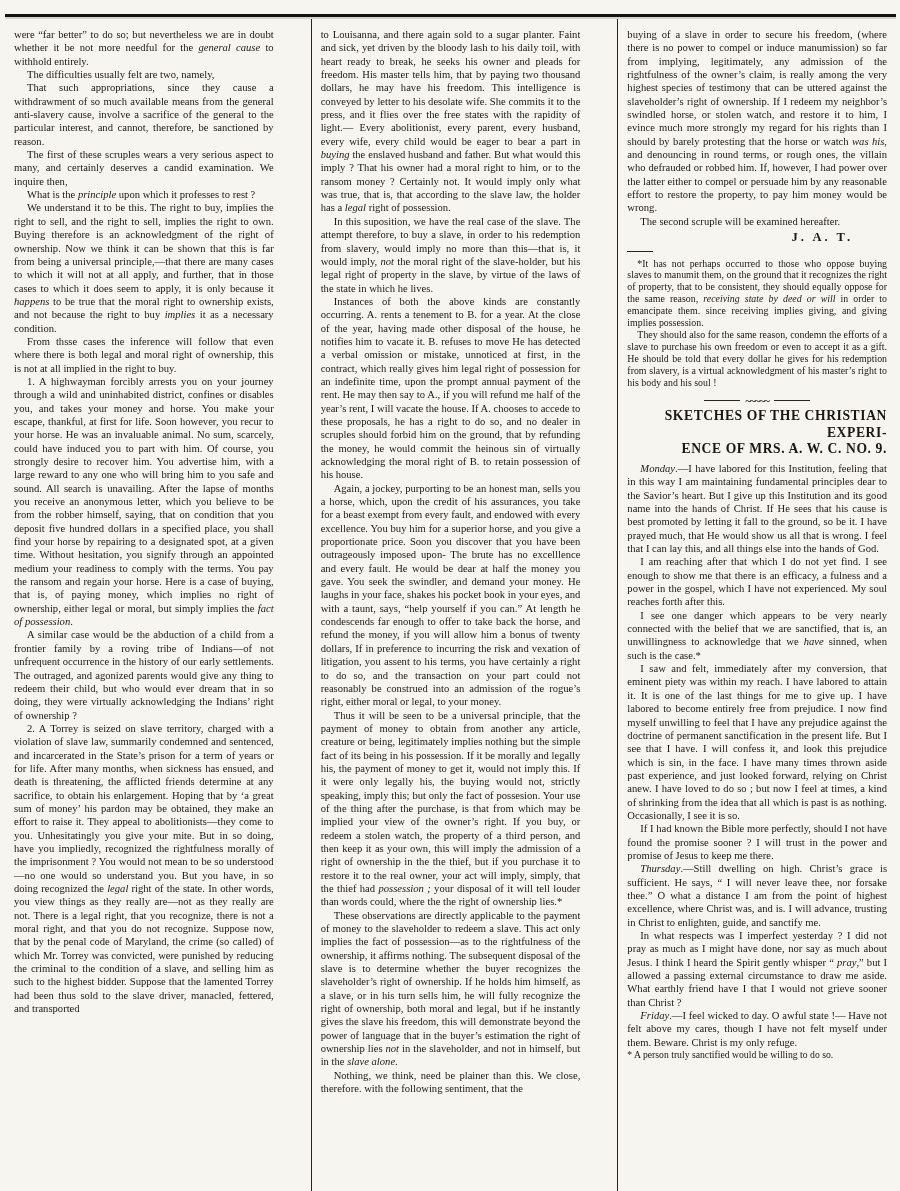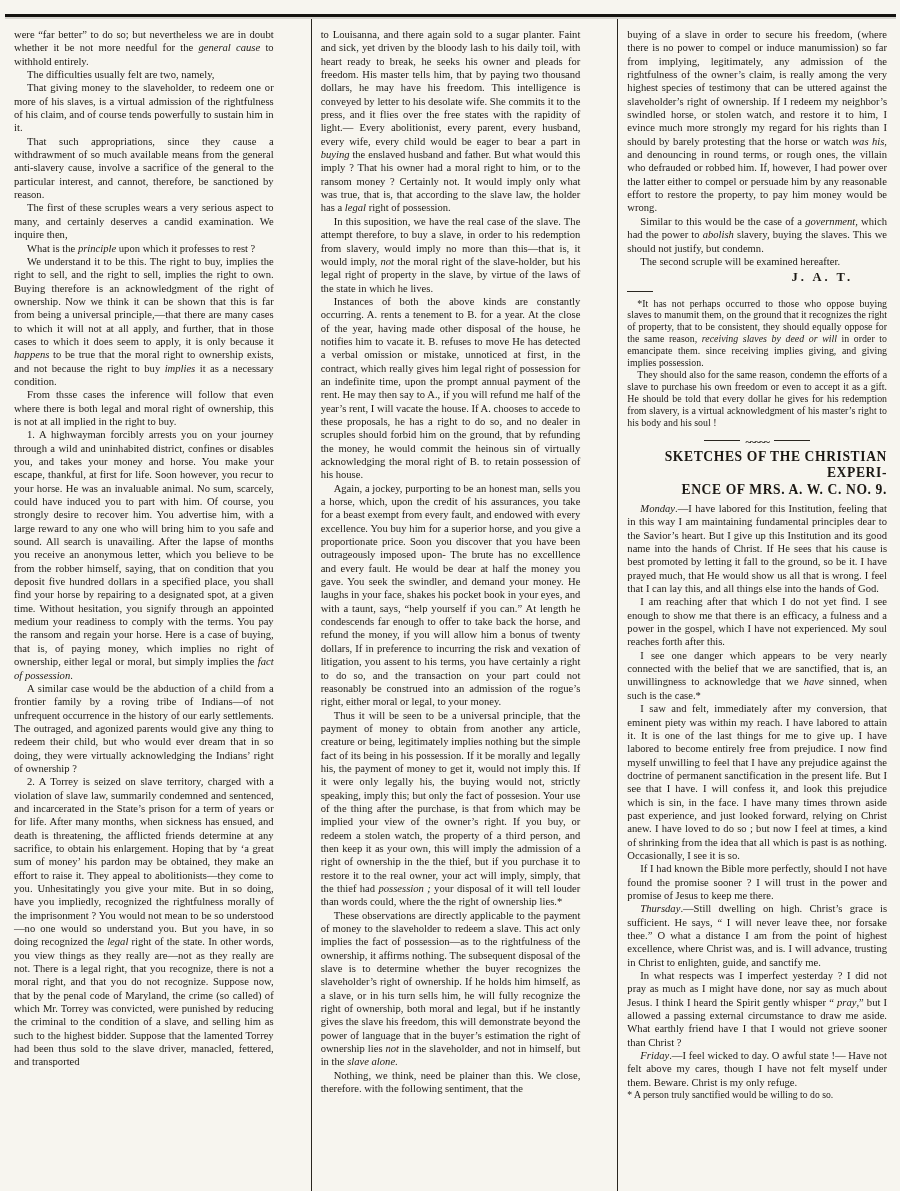--- a/index.html
+++ b/index.html
@@ -77,21 +77,20 @@
 </head>
 <body style="background: rgb(247, 245, 239);">
 
 <div class="page" style="color: rgb(27, 24, 19);">
   <div class="top-rule"></div>
   <div class="cols">
 
     <div class="col">
       <p class="para noind">were “far better” to do so; but nevertheless we are in doubt whether it be not more needful for the <i>general cause</i> to withhold entirely.</p>
       <p class="para">The difficulties usually felt are two, namely,</p>
-      <p class="para">That giving money to the slaveholder, to redeem one or more of his slaves, is a virtual admission of the rightfulness of his claim, and of course tends powerfully to sustain him in it.</p>
       <p class="para">That such appropriations, since they cause a withdrawment of so much available means from the general anti-slavery cause, involve a sacrifice of the general to the particular interest, and cannot, therefore, be sanctioned by reason.</p>
       <p class="para">The first of these scruples wears a very serious aspect to many, and certainly deserves a candid examination.  We inquire then,</p>
       <p class="para">What is the <i>principle</i> upon which it professes to rest ?</p>
       <p class="para">We understand it to be this.  The right to buy, implies the right to sell, and the right to sell, implies the right to own.  Buying therefore is an acknowledgment of the right of ownership.  Now we think it can be shown that this is far from being a universal principle,—that there are many cases to which it will not at all apply, and further, that in those cases to which it does seem to apply, it is only because it <i>happens</i> to be true that the moral right to ownership exists, and not because the right to buy <i>implies</i> it as a necessary condition.</p>
       <p class="para">From thsse cases the inference will follow that even where there is both legal and moral right of ownership, this is not at all implied in the right to buy.</p>
       <p class="para">1.  A highwayman forcibly arrests you on your journey through a wild and uninhabited district, confines or disables you, and takes your money and horse.  You make your escape, thankful, at first for life.  Soon however, you recur to your horse.  He was an invaluable animal.  No sum, scarcely, could have induced you to part with him.  Of course, you strongly desire to recover him.  You advertise him, with a large reward to any one who will bring him to you safe and sound.  All search is unavailing.  After the lapse of months you receive an anonymous letter, which you believe to be from the robber himself, saying, that on condition that you deposit five hundred dollars in a specified place, you shall find your horse by repairing to a designated spot, at a given time.  Without hesitation, you signify through an appointed medium your readiness to comply with the terms.  You pay the ransom and regain your horse.  Here is a case of buying, that is, of paying money, which implies no right of ownership, either legal or moral, but simply implies the <i>fact of possession</i>.</p>
       <p class="para">A similar case would be the abduction of a child from a frontier family by a roving tribe of Indians—of not unfrequent occurrence in the history of our early settlements.  The outraged, and agonized parents would give any thing to redeem their child, but who would ever dream that in so doing, they were virtually acknowledging the Indians’ right of ownership ?</p>
       <p class="para">2.  A Torrey is seized on slave territory, charged with a violation of slave law, summarily condemned and sentenced, and incarcerated in the State’s prison for a term of years or for life.  After many months, when sickness has ensued, and death is threatening, the afflicted friends determine at any sacrifice, to obtain his enlargement.  Hoping that by ‘a great sum of money’ his pardon may be obtained, they make an effort to raise it.  They appeal to abolitionists—they come to you.  Unhesitatingly you give your mite.  But in so doing, have you impliedly, recognized the rightfulness morally of the imprisonment ?  You would not mean to be so understood—no one would so understand you.  But you have, in so doing recognized the <i>legal</i> right of the state.  In other words, you view things as they really are—not as they really are not.  There is a legal right, that you recognize, there is not a moral right, and that you do not recognize.  Suppose now, that by the penal code of Maryland, the crime (so called) of which Mr. Torrey was convicted, were punished by reducing the criminal to the condition of a slave, and selling him as such to the highest bidder.  Suppose that the lamented Torrey had been thus sold to the slave driver, manacled, fettered, and transported</p>
     </div>
 
@@ -100,26 +99,25 @@
       <p class="para">In this suposition, we have the real case of the slave.  The attempt therefore, to buy a slave, in order to his redemption from slavery, would imply no more than this—that is, it would imply, <i>not</i> the moral right of the slave-holder, but his legal right of property in the slave, by virtue of the laws of the state in which he lives.</p>
       <p class="para">Instances of both the above kinds are constantly occurring.  A. rents a tenement to B. for a year.  At the close of the year, having made other disposal of the house, he notifies him to vacate it.  B. refuses to move  He has detected a verbal omission or mistake, unnoticed at first, in the contract, which really gives him legal right of possession for an indefinite time, upon the prompt annual payment of the rent.  He may then say to A., if you will refund me half of the year’s rent, I will vacate the house.  If A. chooses to accede to these proposals, he has a right to do so, and no dealer in scruples should forbid him on the ground, that by refunding the money, he would commit the heinous sin of virtually acknowledging the moral right of B. to retain possession of his house.</p>
       <p class="para">Again, a jockey, purporting to be an honest man, sells you a horse, which, upon the credit of his assurances, you take for a beast exempt from every fault, and endowed with every excellence.  You buy him for a superior horse, and you give a proportionate price. Soon you discover that you have been outrageously imposed upon-  The brute has no excelllence and every fault.  He would be dear at half the money you gave.  You seek the swindler, and demand your money.  He laughs in your face, shakes his pocket book in your eyes, and with a taunt, says, “help yourself if you can.”  At length he condescends far enough to offer to take back the horse, and refund the money, if you will allow him a bonus of twenty dollars,  If in preference to incurring the risk and vexation of litigation, you assent to his terms, you have certainly a right to do so, and the transaction on your part could not reasonably be construed into an admission of the rogue’s right, either moral or legal, to your money.</p>
       <p class="para">Thus it will be seen to be a universal principle, that the payment of money to obtain from another any article, creature or being, legitimately implies nothing but the simple fact of its being in his possession.  If it be morally and legally his, the payment of money to get it, would not imply this.  If it were only legally his, the buying would not, strictly speaking, imply this; but only the fact of possesion.  Your use of the thing after the purchase, is that from which may be implied your view of the owner’s right.  If you buy, or redeem a stolen watch, the property of a third person, and then keep it as your own, this will imply the admission of a right of ownership in the the thief, but if you purchase it to restore it to the real owner, your act will imply, simply, that the thief had <i>possession ;</i> your disposal of it will tell louder than words could, where the the right of ownership lies.*</p>
       <p class="para">These observations are directly applicable to the payment of money to the slaveholder to redeem a slave.  This act only implies the fact of possession—as to the rightfulness of the ownership, it affirms nothing.  The subsequent disposal of the slave is to determine whether the buyer recognizes the slaveholder’s right of ownership.  If he holds him himself, as a slave, or in his turn sells him, he will fully recognize the right of ownership, both moral and legal, but if he instantly gives the slave his freedom, this will demonstrate beyond the power of language that in the buyer’s estimation the right of ownership lies <i>not</i> in the slaveholder, and not in himself, but in the <i>slave alone</i>.</p>
       <p class="para">Nothing, we think, need be plainer than this.  We close, therefore. with the following sentiment, that the</p>
     </div>
 
     <div class="col">
       <p class="para noind">buying of a slave in order to secure his freedom, (where there is no power to compel or induce manumission) so far from implying, legitimately, any admission of the rightfulness of the owner’s claim, is really among the very highest species of testimony that can be uttered against the slaveholder’s right of ownership.  If I redeem my neighbor’s swindled horse, or stolen watch, and restore it to him, I evince much more strongly my regard for his rights than I should by barely protesting that the horse or watch <i>was his</i>, and denouncing in round terms, or rough ones, the villain who defrauded or robbed him.  If, however, I had power over the latter either to compel or persuade him by any reasonable effort to restore the property, to pay him money would be wrong.</p>
-      <p class="para">Similar to this would be the case of a <i>government</i>, which had the power to <i>abolish</i> slavery, buying the slaves.  This we should not justify, but condemn.</p>
       <p class="para">The second scruple will be examined hereafter.</p>
       <div class="sig">J. A. T.</div>
       <hr class="fn-rule">
       <div class="footnote">
-        <p class="para noind">*It has not perhaps occurred to those who oppose buying slaves to manumit them, on the ground that it recognizes the right of property, that to be consistent, they should equally oppose for the same reason, <i>receiving slaves by deed or will</i> in order to emancipate them. since receiving implies giving, and giving implies possession.</p>
+        <p class="para noind">*It has not perhaps occurred to those who oppose buying slaves to manumit them, on the ground that it recognizes the right of property, that to be consistent, they should equally oppose for the same reason, <i>receiving state by deed or will</i> in order to emancipate them. since receiving implies giving, and giving implies possession.</p>
         <p class="para">They should also for the same reason, condemn the efforts of a slave to purchase his own freedom or even to accept it as a gift. He should be told that every dollar he gives for his redemption from slavery, is a virtual acknowledgment of his master’s right to his body and his soul !</p>
       </div>
       <div class="divider">
         <span class="bar"></span>
         <span class="wave">~~~~~</span>
         <span class="bar"></span>
       </div>
       <div class="heading">
         <div>SKETCHES OF THE CHRISTIAN EXPERI-</div>
         <div>ENCE OF MRS. A. W. C.   NO. 9.</div>

